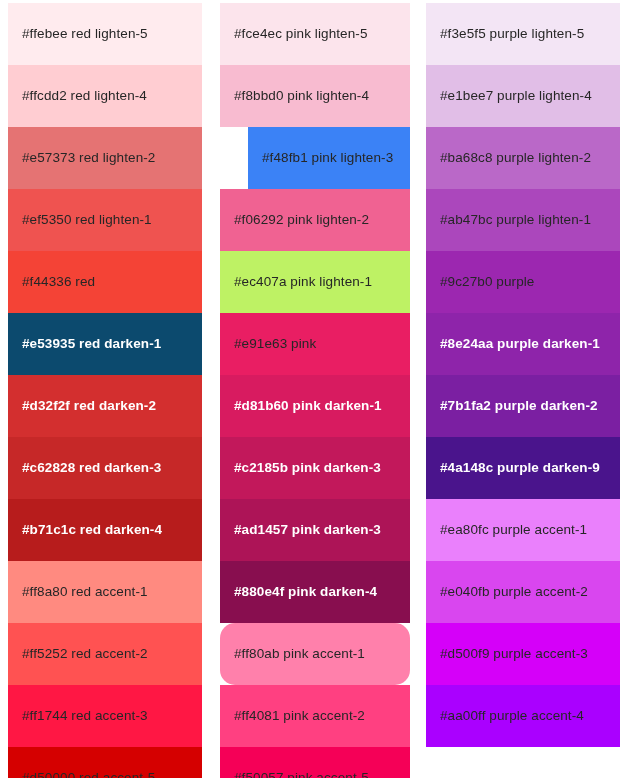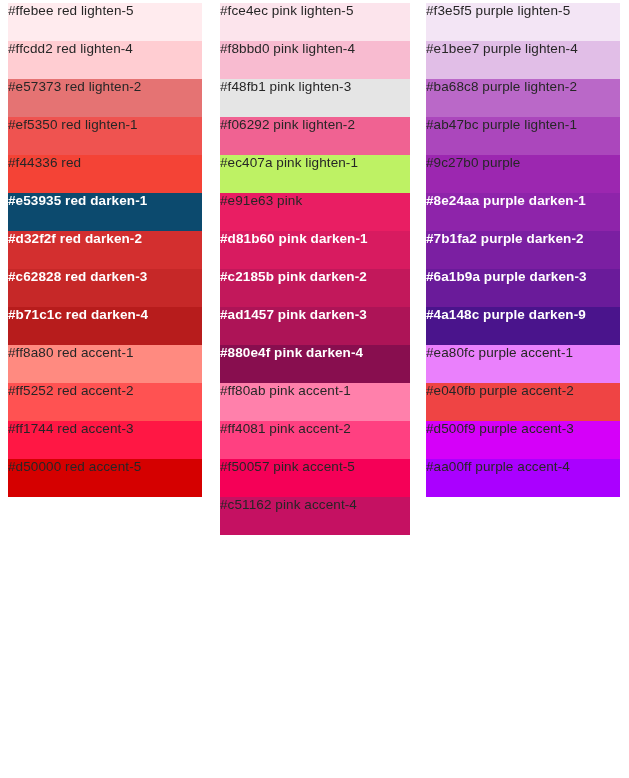--- a/index.html
+++ b/index.html
@@ -34,23 +34,25 @@
   }
   .col-pink {
     width: 190px;
     margin-left: 18px;
   }
   .col-purple {
     width: 194px;
     margin-left: 16px;
   }
   .swatch {
-    height: 38px;
+    height: 62px;
     display: flex;
+    align-items: center;
     box-sizing: border-box;
+    padding-left: 14px;
     padding-right: 6px;
     overflow: hidden;
   }
   .swatch-label {
     font-size: 13.5px;
     line-height: 1.2;
     letter-spacing: 0.1px;
     white-space: nowrap;
   }
   .tone-dark .swatch-label {
@@ -109,45 +111,45 @@
       </div>
   </div>
 
   <div class="column col-pink">
     <div class="swatch tone-dark" style="background-color: rgb(252, 228, 236);">
         <span class="swatch-label">#fce4ec pink lighten-5</span>
       </div>
     <div class="swatch tone-dark" style="background-color: rgb(248, 187, 208);">
         <span class="swatch-label">#f8bbd0 pink lighten-4</span>
       </div>
-    <div class="swatch tone-dark" style="background-color: #e5e5e5;">
+    <div class="swatch tone-dark" style="background-color: #3b82f6; margin-left: 28px;">
         <span class="swatch-label">#f48fb1 pink lighten-3</span>
       </div>
     <div class="swatch tone-dark" style="background-color: rgb(240, 98, 146);">
         <span class="swatch-label">#f06292 pink lighten-2</span>
       </div>
     <div class="swatch tone-dark" style="background-color: #bef264;">
         <span class="swatch-label">#ec407a pink lighten-1</span>
       </div>
     <div class="swatch tone-dark" style="background-color: rgb(233, 30, 99);">
         <span class="swatch-label">#e91e63 pink</span>
       </div>
     <div class="swatch tone-light" style="background-color: rgb(216, 27, 96);">
         <span class="swatch-label">#d81b60 pink darken-1</span>
       </div>
     <div class="swatch tone-light" style="background-color: rgb(194, 24, 91);">
-        <span class="swatch-label">#c2185b pink darken-2</span>
+        <span class="swatch-label">#c2185b pink darken-3</span>
       </div>
     <div class="swatch tone-light" style="background-color: rgb(173, 20, 87);">
         <span class="swatch-label">#ad1457 pink darken-3</span>
       </div>
     <div class="swatch tone-light" style="background-color: rgb(136, 14, 79);">
         <span class="swatch-label">#880e4f pink darken-4</span>
       </div>
-    <div class="swatch tone-dark" style="background-color: rgb(255, 128, 171);">
+    <div class="swatch tone-dark" style="background-color: rgb(255, 128, 171); border-radius: 15px;">
         <span class="swatch-label">#ff80ab pink accent-1</span>
       </div>
     <div class="swatch tone-dark" style="background-color: rgb(255, 64, 129);">
         <span class="swatch-label">#ff4081 pink accent-2</span>
       </div>
     <div class="swatch tone-dark" style="background-color: rgb(245, 0, 87);">
         <span class="swatch-label">#f50057 pink accent-5</span>
       </div>
     <div class="swatch tone-dark" style="background-color: rgb(197, 17, 98);">
         <span class="swatch-label">#c51162 pink accent-4</span>
@@ -169,30 +171,27 @@
       </div>
     <div class="swatch tone-dark" style="background-color: rgb(156, 39, 176);">
         <span class="swatch-label">#9c27b0 purple</span>
       </div>
     <div class="swatch tone-light" style="background-color: rgb(142, 36, 170);">
         <span class="swatch-label">#8e24aa purple darken-1</span>
       </div>
     <div class="swatch tone-light" style="background-color: rgb(123, 31, 162);">
         <span class="swatch-label">#7b1fa2 purple darken-2</span>
       </div>
-    <div class="swatch tone-light" style="background-color: rgb(106, 27, 154);">
-        <span class="swatch-label">#6a1b9a purple darken-3</span>
-      </div>
     <div class="swatch tone-light" style="background-color: rgb(74, 20, 140);">
         <span class="swatch-label">#4a148c purple darken-9</span>
       </div>
     <div class="swatch tone-dark" style="background-color: rgb(234, 128, 252);">
         <span class="swatch-label">#ea80fc purple accent-1</span>
       </div>
-    <div class="swatch tone-dark" style="background-color: #ef4444;">
+    <div class="swatch tone-dark" style="background-color: #d946ef;">
         <span class="swatch-label">#e040fb purple accent-2</span>
       </div>
     <div class="swatch tone-dark" style="background-color: rgb(213, 0, 249);">
         <span class="swatch-label">#d500f9 purple accent-3</span>
       </div>
     <div class="swatch tone-dark" style="background-color: rgb(170, 0, 255);">
         <span class="swatch-label">#aa00ff purple accent-4</span>
       </div>
   </div>
 

